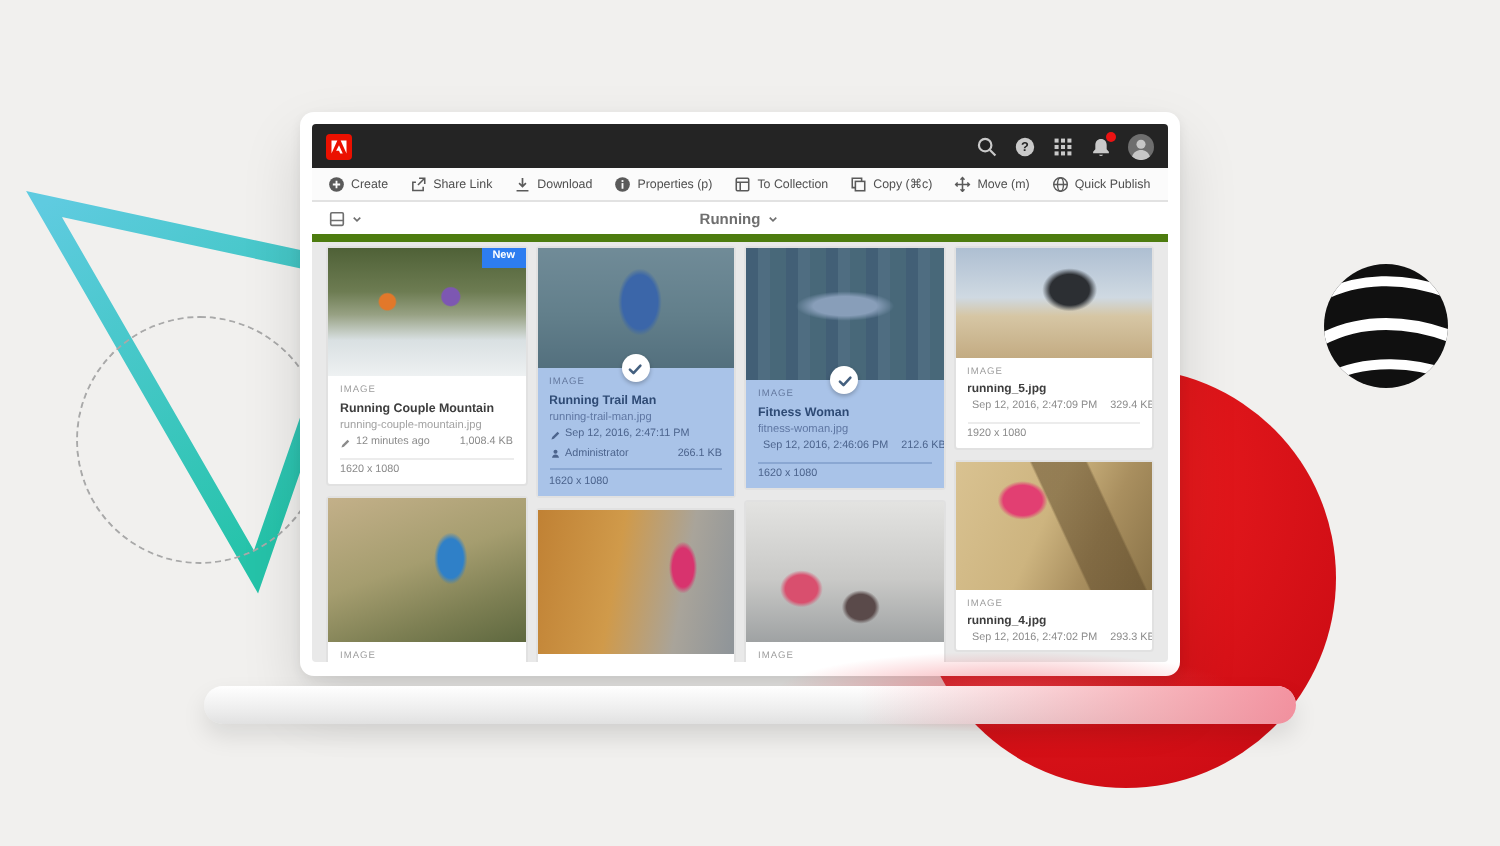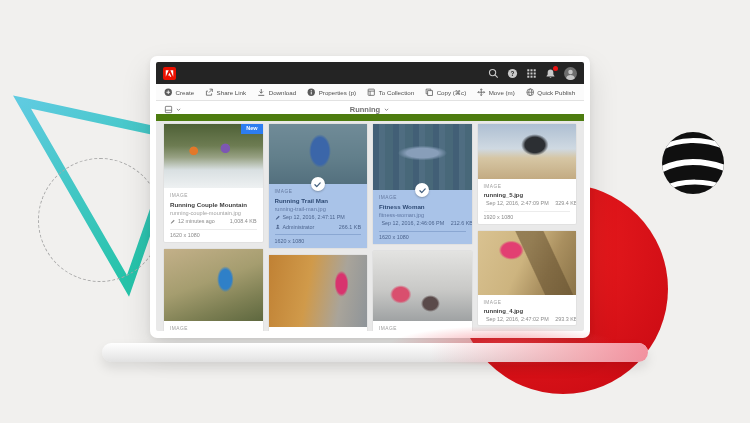--- a/index.html
+++ b/index.html
@@ -38,21 +38,21 @@
 
   
   .toolbar{height:17px;background:#fbfbfb;border-bottom:1px solid #e2e2e2;display:flex;align-items:center;
     padding:0 8px;gap:11px;overflow:hidden;flex:none}
   .tb-item{display:inline-flex;align-items:center;gap:3px;font-size:6.2px;color:#4f4f4f;background:none;border:none;
     font-family:inherit;white-space:nowrap;cursor:pointer;flex:none}
   .tb-item .icn{width:8.5px;height:8.5px;color:#5a5a5a;display:inline-flex;flex:none}
   .icn svg{width:100%;height:100%;display:block}
 
   
-  .viewbar{position:relative;height:20px;background:#fff;border-bottom:7px solid #4d7c0f;display:flex;align-items:flex-end;
+  .viewbar{position:relative;height:20px;background:#fff;border-bottom:4px solid #4d7c0f;display:flex;align-items:center;
     padding:0 8px;flex:none}
   .view-switch{display:inline-flex;align-items:center;gap:2px;color:#6f6f6f;z-index:1;background:none;border:none;cursor:pointer}
   .view-switch .icn{width:9px;height:9px;display:inline-flex}
   .view-switch .icn.small{width:7px;height:7px}
   .vb-title{position:absolute;left:0;right:0;display:flex;justify-content:center;align-items:center;gap:3px;
     font-size:7.5px;font-weight:bold;color:#6f6f6f}
   .vb-title .icn{width:7px;height:7px;display:inline-flex}
 
   
   .board{flex:1;background:#e9e9e9;display:flex;gap:4px;padding:2px 7px;overflow:hidden;align-items:flex-start}

